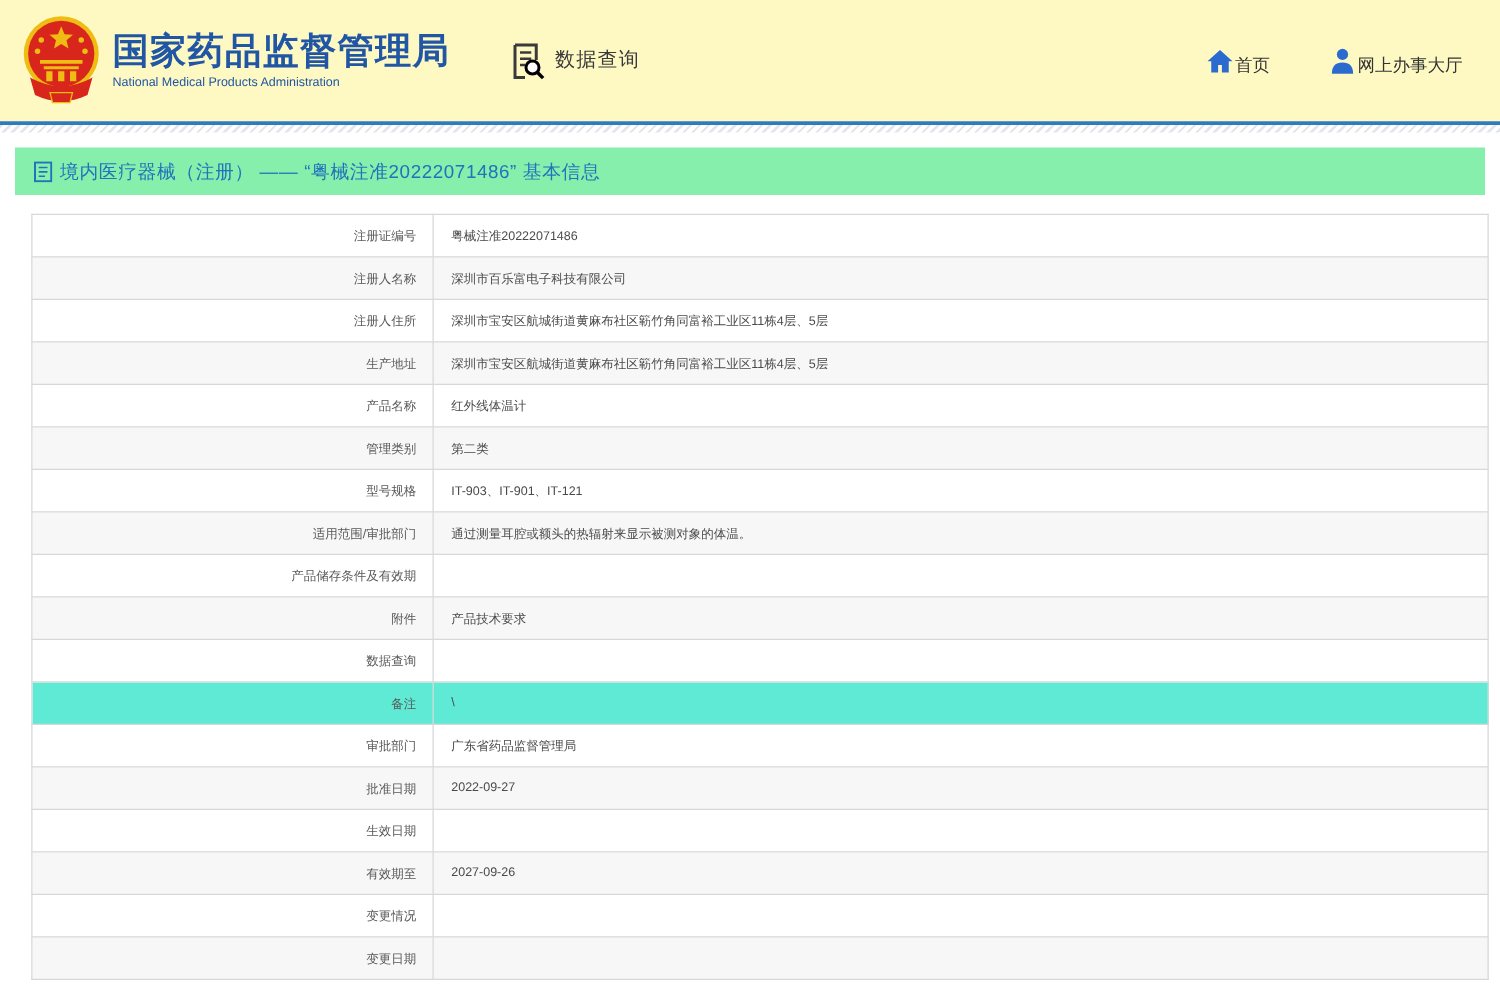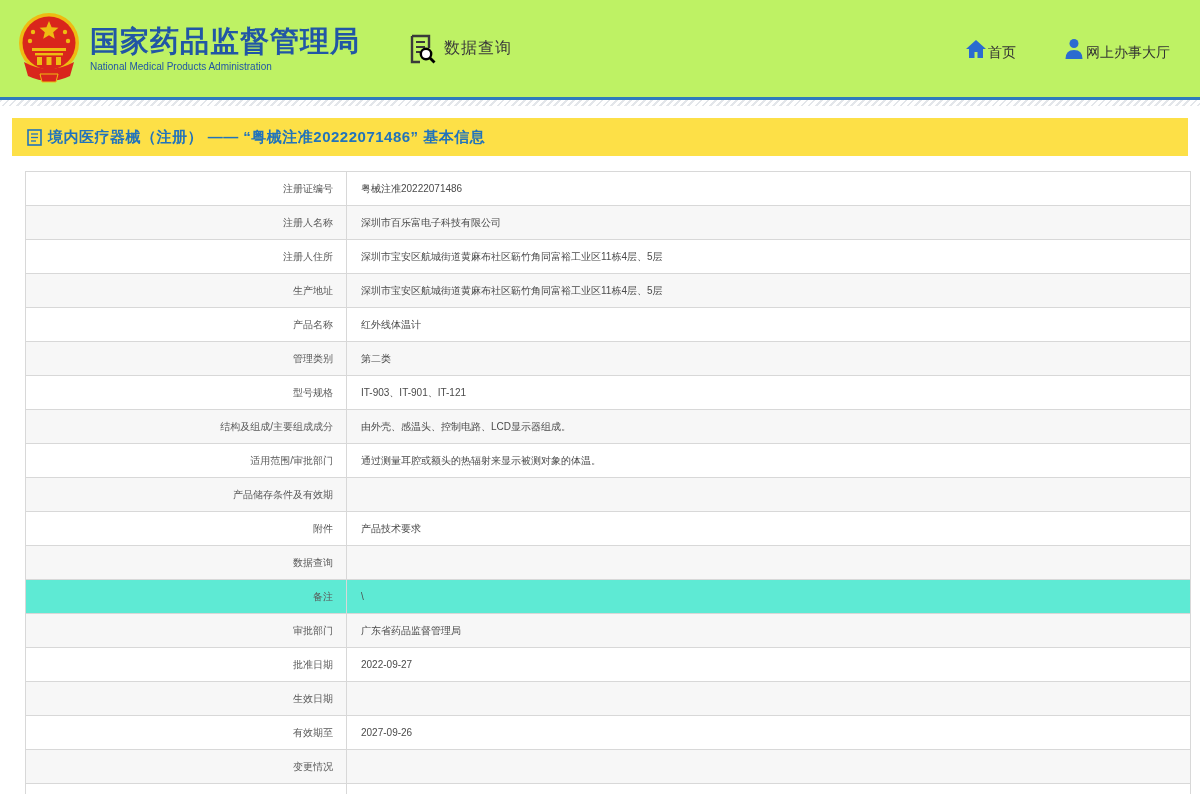--- a/index.html
+++ b/index.html
@@ -1,40 +1,40 @@
 <!DOCTYPE html>
 <html><head>
 <meta charset="utf-8">
 <style>
   * { margin:0; padding:0; box-sizing:border-box; }
   html,body { width:1200px; height:794px; overflow:hidden; background:#fff;
     font-family:"Liberation Sans","DejaVu Sans",sans-serif; }
 
   
-  .header { height:97px; display:flex; align-items:center; padding:0 30px 0 18px; background:#bef264; }
+  .header { height:97px; display:flex; align-items:center; padding:0 30px 0 18px; background:#fef9c3; }
   .logo-emblem { width:62px; height:78px; flex:0 0 auto; }
   .org-titles { margin-left:10px; }
   .org-cn { font-size:29px; font-weight:bold; color:#2156a5; letter-spacing:1px; line-height:1.15; }
   .org-en { font-size:10px; color:#2156a5; margin-top:3px; }
   .query-block { display:flex; align-items:center; margin-left:46px; }
   .query-icon { width:32px; height:32px; }
   .query-label { font-size:16px; color:#3a3a3a; margin-left:6px; letter-spacing:1px; }
   .header-nav { margin-left:auto; display:flex; gap:46px; }
   .nav-item { display:flex; flex-direction:row; align-items:center; cursor:pointer; }
   .nav-item svg { width:24px; height:24px; }
   .nav-label { font-size:14px; color:#333; margin-top:8px; white-space:nowrap; }
 
   
   .blue-rule { height:3px; background:#2e7bbd; }
   .hatch-band { height:6px;
     background:repeating-linear-gradient(135deg,#e3e6ea 0 2px,#ffffff 2px 5px); }
 
   
-  .title-bar { margin:12px 12px 0 12px; height:38px; background:#fde047;
-    display:flex; align-items:center; padding-left:15px;font-weight:bold; }
+  .title-bar { margin:12px 12px 0 12px; height:38px; background:#86efac;
+    display:flex; align-items:center; padding-left:15px; }
   .doc-icon { width:15px; height:17px; flex:0 0 auto; }
   .title-text { font-size:15px; color:#2173bb; margin-left:6px; letter-spacing:0.5px; }
 
   
   .info-table { margin:15px 0 0 25px; width:1166px; border-collapse:collapse; table-layout:fixed; }
   .info-table td { border:1px solid #d8d8d8; height:34px; font-size:10px; vertical-align:middle; }
   .info-table td.lbl { width:321px; text-align:right; padding-right:13px; color:#595959; }
   .info-table td.val { padding-left:14px; color:#4a4a4a; }
   .info-table tr:nth-child(even) td { background:#f7f7f7; }
   .info-table tr:nth-child(odd) td { background:#ffffff; }
@@ -134,24 +134,20 @@
       </tr>
       <tr>
         <td class="lbl">管理类别</td>
         <td class="val">第二类</td>
       </tr>
       <tr>
         <td class="lbl">型号规格</td>
         <td class="val">IT-903、IT-901、IT-121</td>
       </tr>
       <tr>
-        <td class="lbl">结构及组成/主要组成成分</td>
-        <td class="val">由外壳、感温头、控制电路、LCD显示器组成。</td>
-      </tr>
-      <tr>
         <td class="lbl">适用范围/审批部门</td>
         <td class="val">通过测量耳腔或额头的热辐射来显示被测对象的体温。</td>
       </tr>
       <tr>
         <td class="lbl">产品储存条件及有效期</td>
         <td class="val"></td>
       </tr>
       <tr>
         <td class="lbl">附件</td>
         <td class="val">产品技术要求</td>

